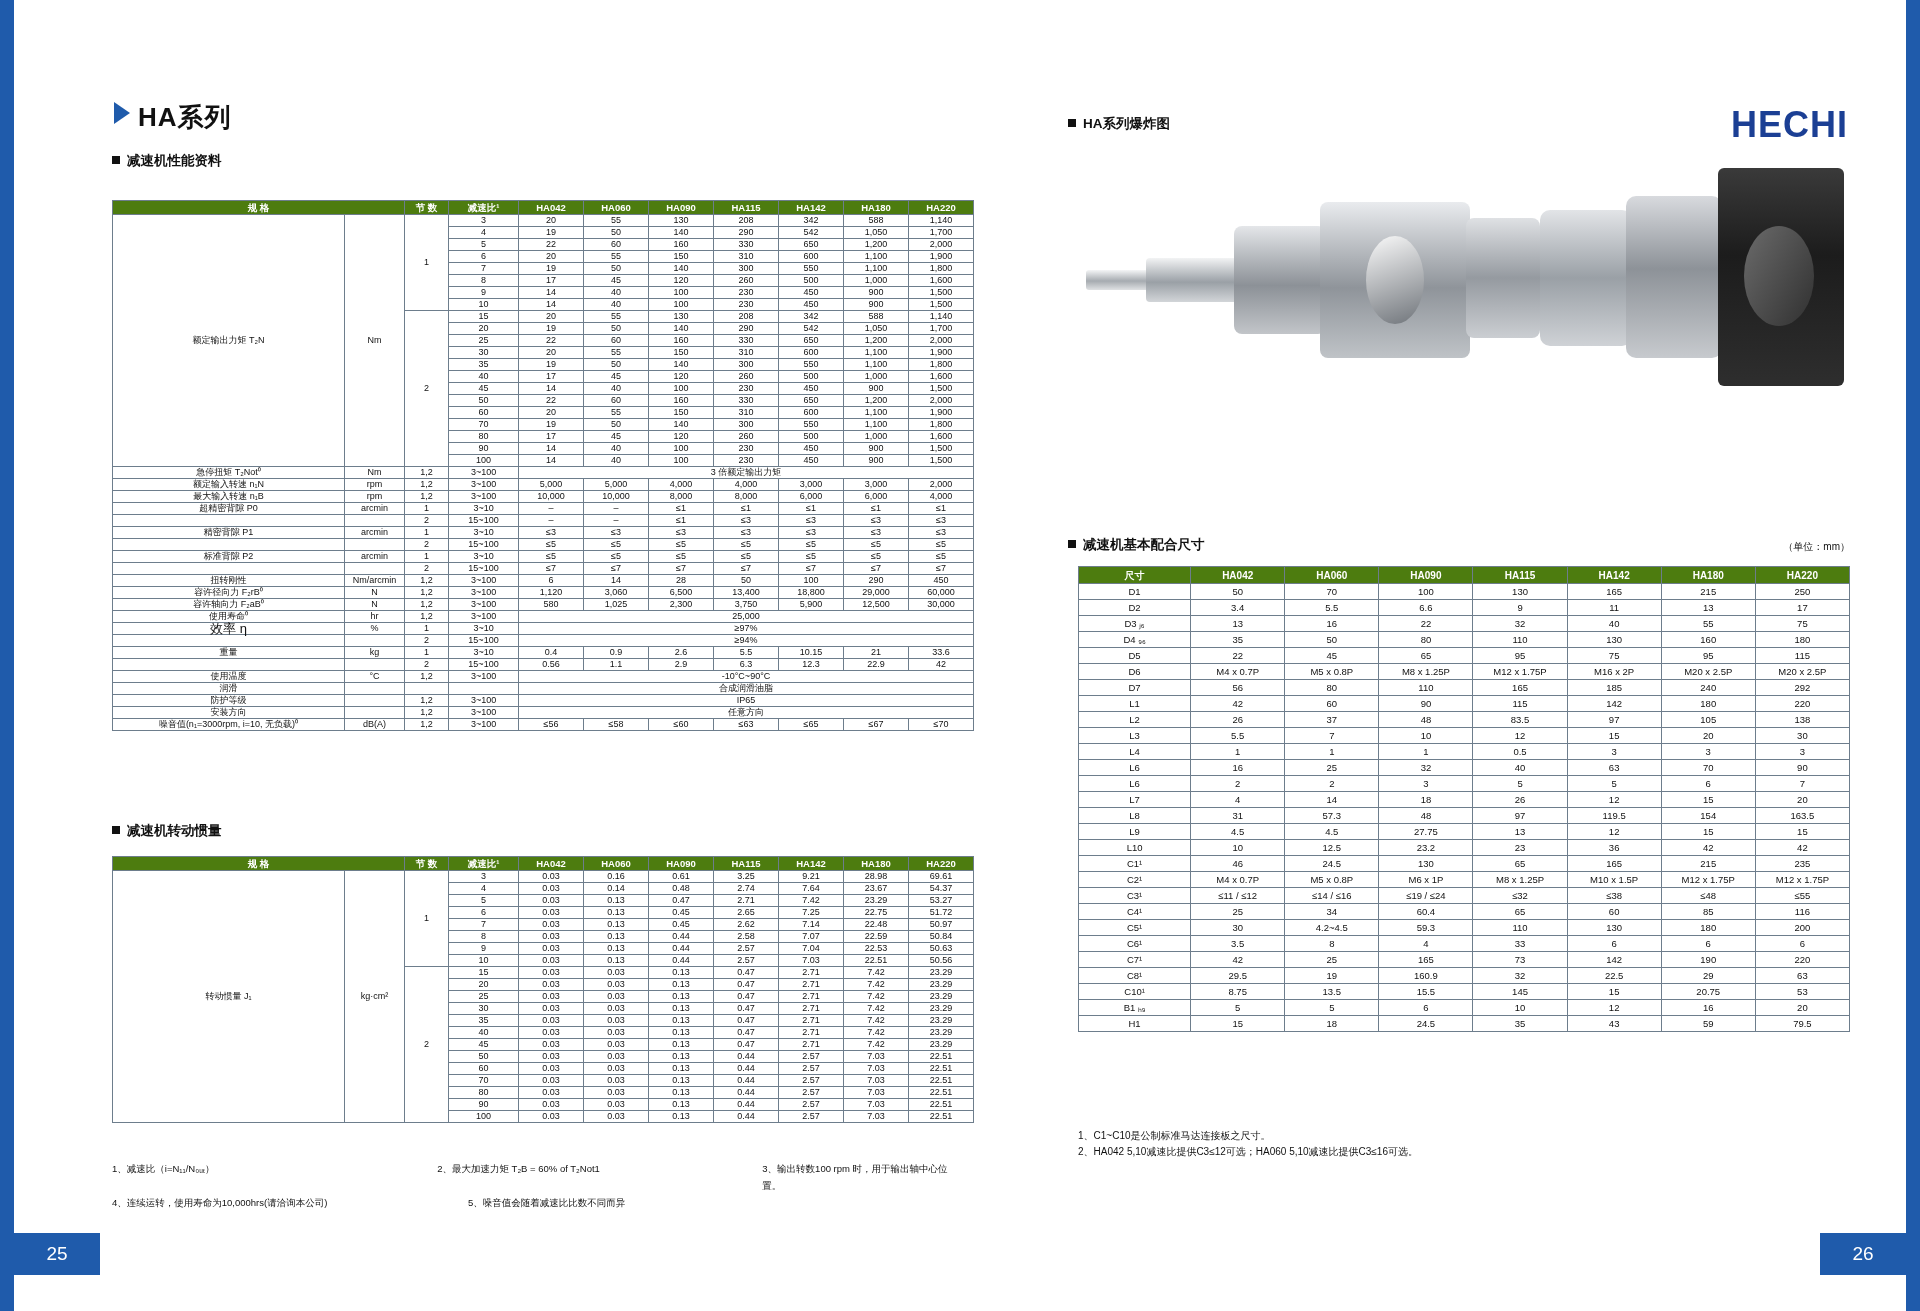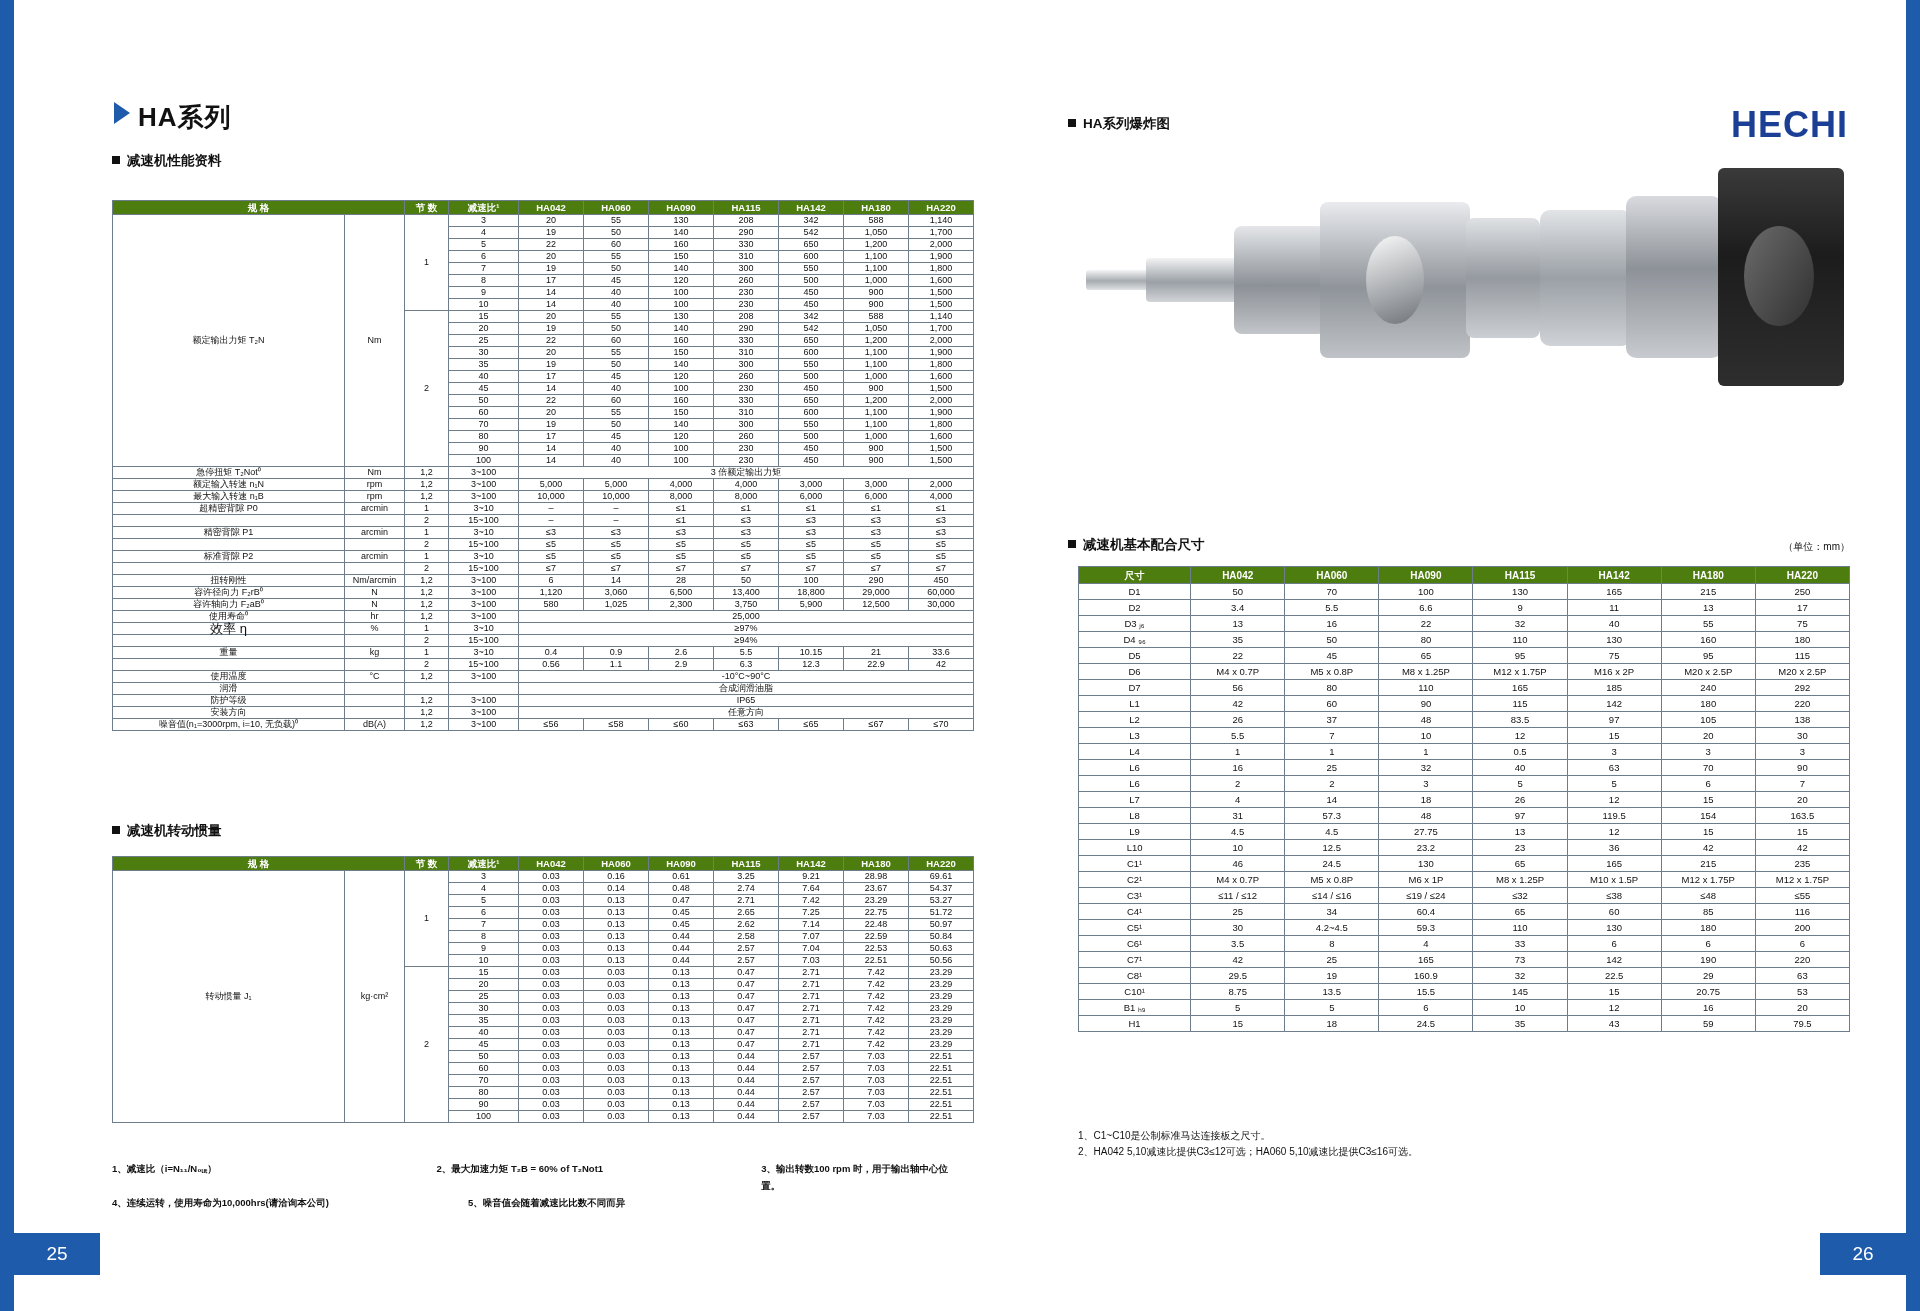--- a/index.html
+++ b/index.html
@@ -85,21 +85,21 @@
   #t2 col.c1 { width: 60px; }
   #t2 col.c2 { width: 44px; }
   #t2 col.c3 { width: 70px; }
   #t2 col.cd { width: 65px; }
 
   .footnotes {
     position:absolute; left:112px; top:1160px; width:880px;
     font-size:9.5px; color:#111; line-height:17px;
   }
   .fn-row { display:flex; }
-  .fn-row .fn { margin-right: 26px; font-weight: bold; }
+  .fn-row .fn { margin-right: 26px; }
 
   
   #t3 { position:absolute; left:1078px; top:566px; width: 772px; }
   #t3 col.c0 { width: 112px; }
   #t3 col.cd { width: 94px; }
   #t3 td { height: 15.1px; line-height: 15px; font-size:9.5px; }
   #t3 th { height: 17px; font-size:10px; }
 
   .unit-note {
     position:absolute; right:70px; top:540px; font-size:10px;

